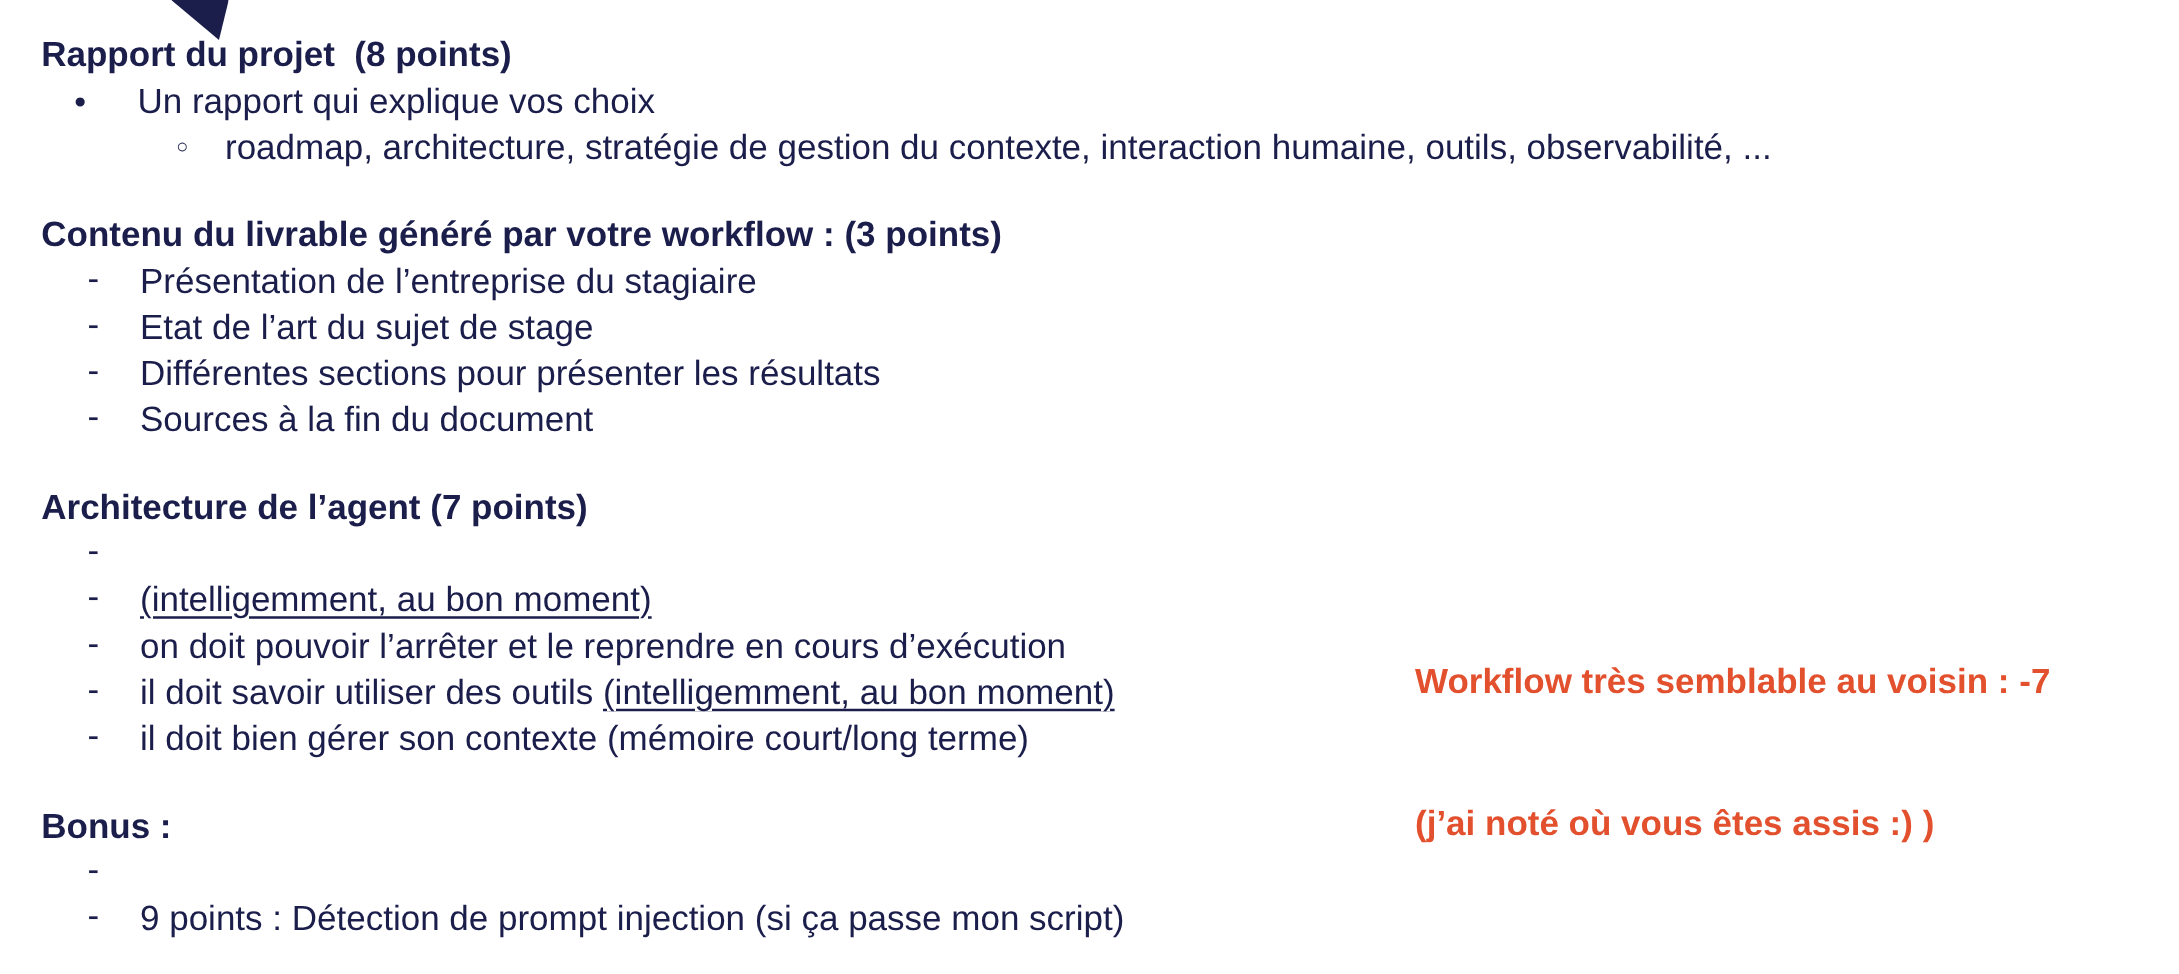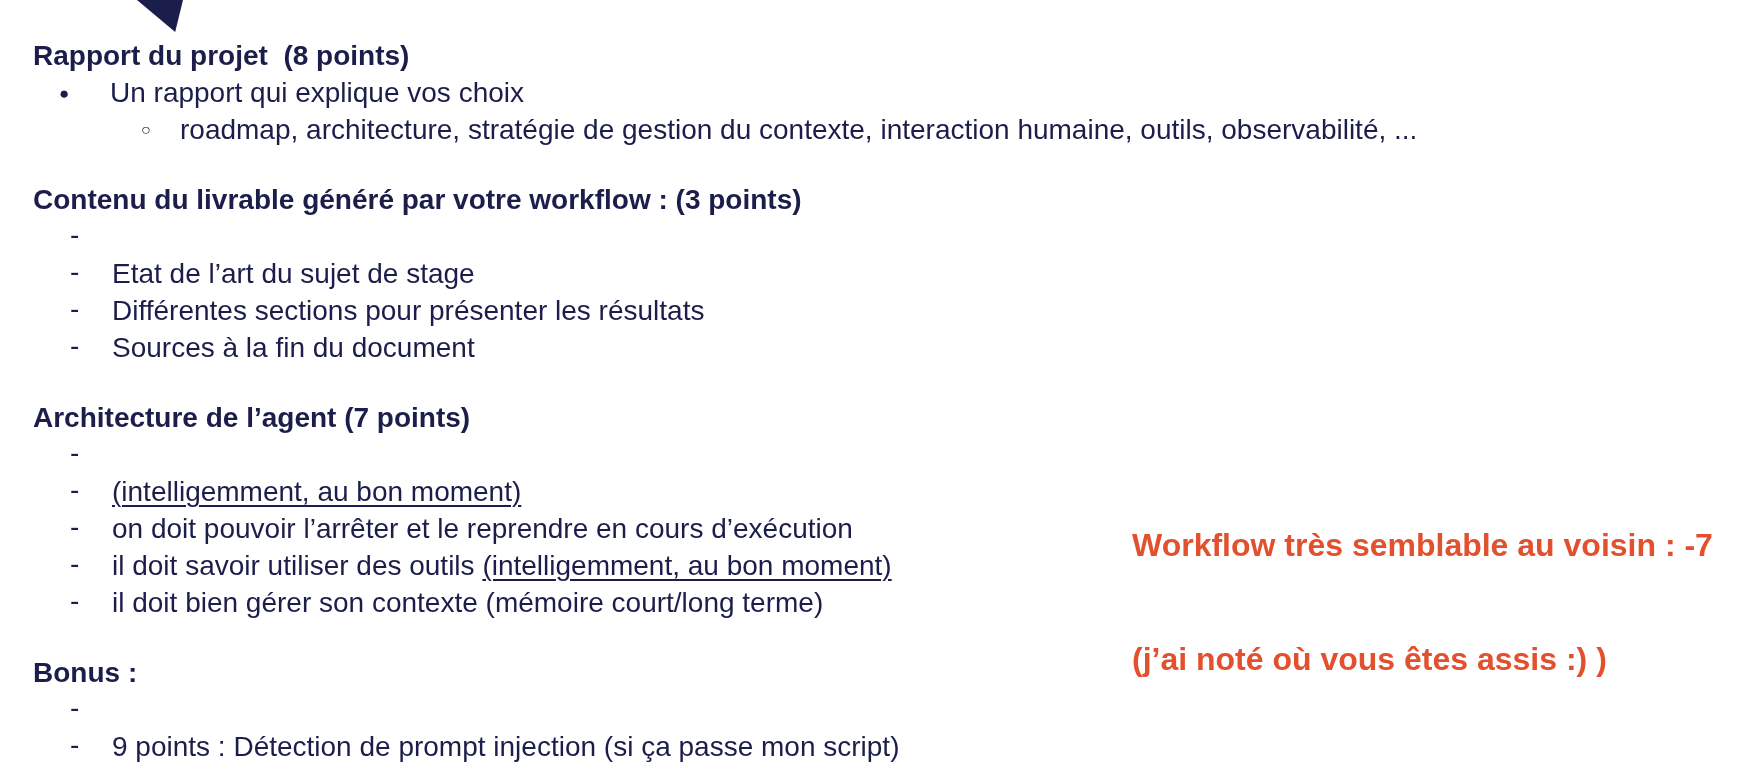--- a/index.html
+++ b/index.html
@@ -18,21 +18,20 @@
     top: 0;
     width: 46px;
     height: 32px;
     background: #1b1e4b;
     clip-path: polygon(0 0, 100% 0, 83% 100%);
   }
   .content {
     position: absolute;
     left: 33px;
     top: 25px;
-    margin-top: 12px;
   }
   .section { margin-top: 33px; }
   .section:first-child { margin-top: 0; }
   .row {
     height: 37px;
     display: flex;
     align-items: center;
     white-space: pre;
     font-size: 28px;
     position: relative;
@@ -58,42 +57,42 @@
   }
   .u {
     text-decoration: underline;
     text-decoration-thickness: 2px;
     text-underline-offset: 4px;
   }
   .annotation {
     position: absolute;
     left: 1132px;
     top: 450px;
-    font-size: 32px;
+    font-size: 28px;
     font-weight: bold;
     line-height: 38px;
     color: #e2502e;
     white-space: pre;
   }
 </style>
 </head>
 <body>
 
 <div class="page">
   <div class="triangle"></div>
 
   <div class="content" id="sections-root">
       <div class="section">
         <div class="row heading">Rapport du projet  (8 points)</div>
         <div class="row li1"><span class="marker">●</span><span>Un rapport qui explique vos choix</span></div>
         <div class="row li2"><span class="marker">○</span><span>roadmap, architecture, stratégie de gestion du contexte, interaction humaine, outils, observabilité, ...</span></div>
       </div>
       <div class="section">
         <div class="row heading">Contenu du livrable généré par votre workflow : (3 points)</div>
-        <div class="row lid"><span class="marker">-</span></div>
+        <div class="row lid"><span class="marker">-</span><span>Présentation de l’entreprise du stagiaire</span></div>
         <div class="row lid"><span class="marker">-</span><span>Etat de l’art du sujet de stage</span></div>
         <div class="row lid"><span class="marker">-</span><span>Différentes sections pour présenter les résultats</span></div>
         <div class="row lid"><span class="marker">-</span><span>Sources à la fin du document</span></div>
       </div>
       <div class="section">
         <div class="row heading">Architecture de l’agent (7 points)</div>
         <div class="row lid"><span class="marker">-</span></div>
         <div class="row lid"><span class="marker">-</span><span class="u">(intelligemment, au bon moment)</span></div>
         <div class="row lid"><span class="marker">-</span><span>on doit pouvoir l’arrêter et le reprendre en cours d’exécution</span></div>
         <div class="row lid"><span class="marker">-</span><span>il doit savoir utiliser des outils </span><span class="u">(intelligemment, au bon moment)</span></div>

